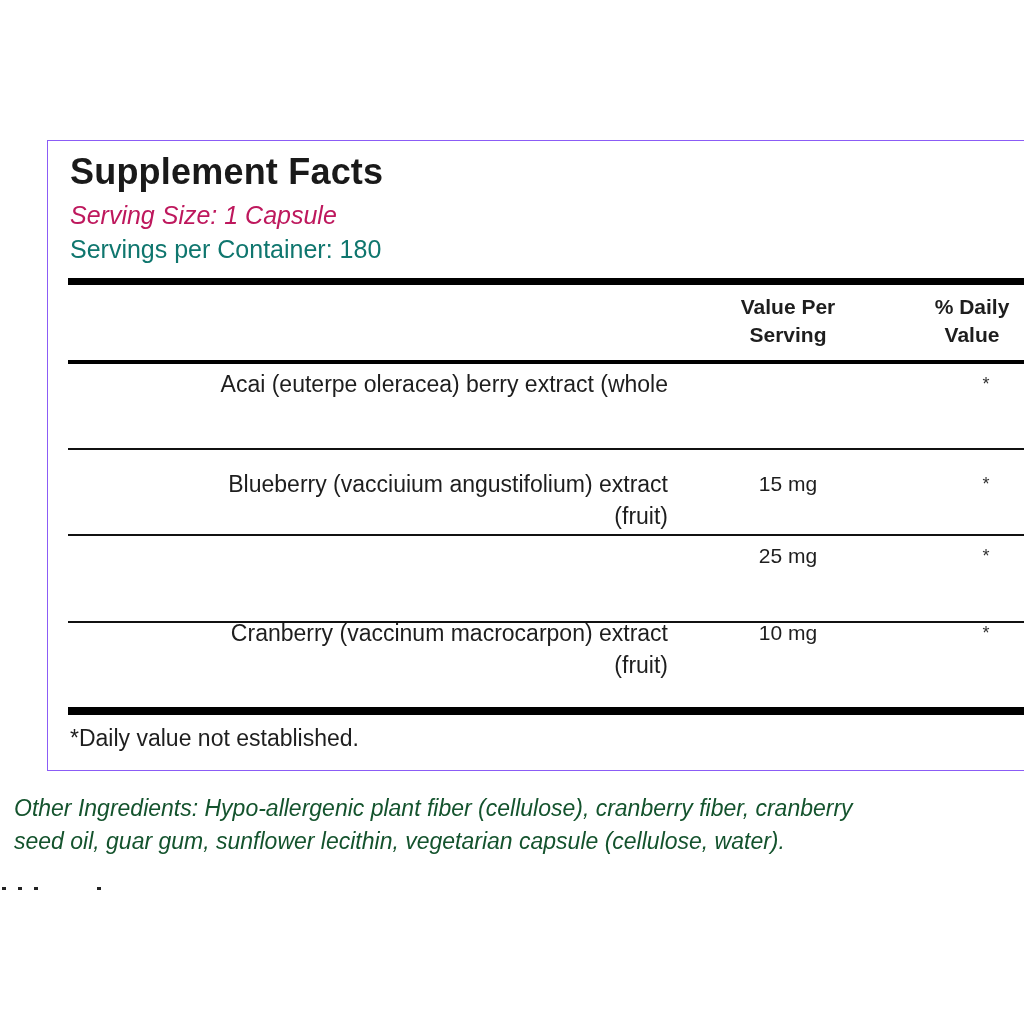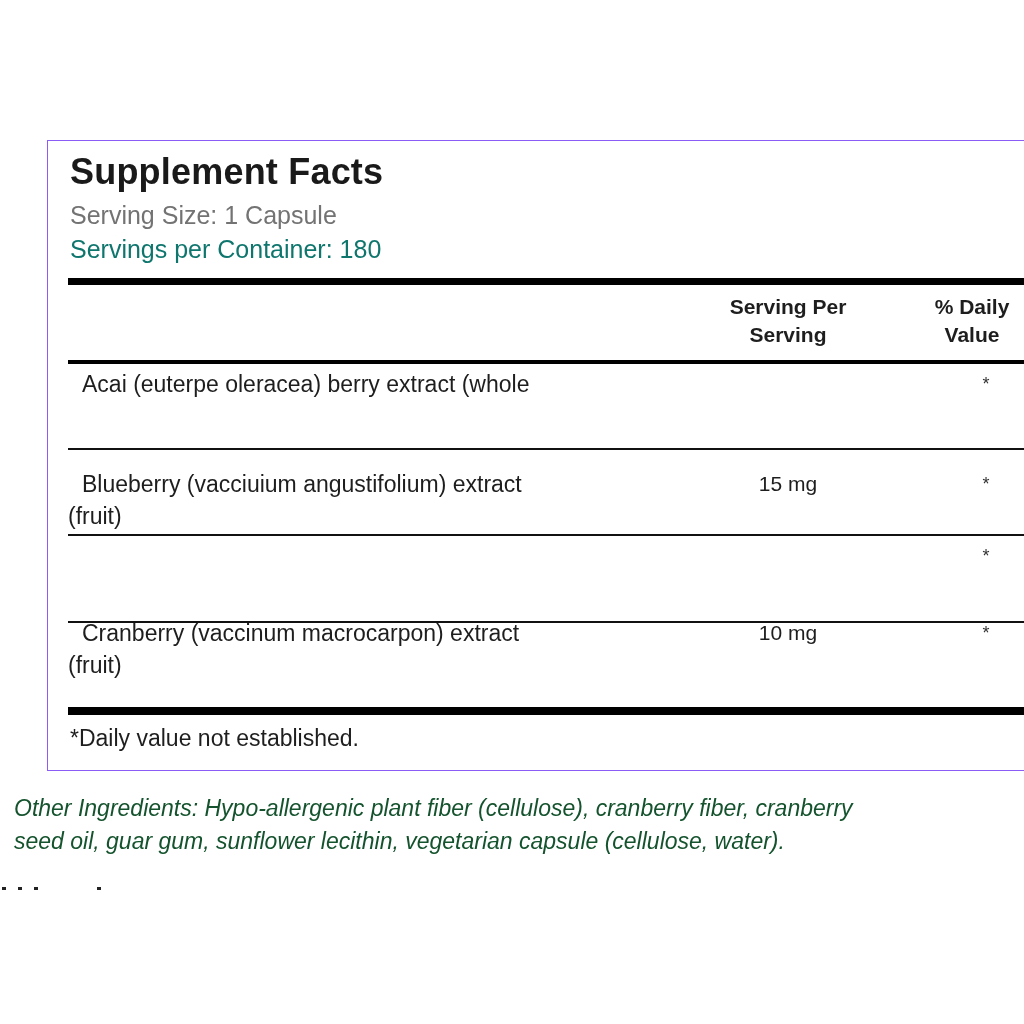--- a/index.html
+++ b/index.html
@@ -32,21 +32,22 @@
       font-size: 36px;
       font-weight: bold;
       letter-spacing: 0.2px;
       color: #1a1a1a;
     }
     .serving-size {
       position: absolute;
       left: 22px;
       top: 60px;
       font-size: 25px;
-      color: #737373;
+      color: #be185d;
+      font-style: italic;
     }
     .servings-per {
       position: absolute;
       left: 22px;
       top: 94px;
       font-size: 25px;
       color: #0f766e;
     }
     .rule {
       position: absolute;
@@ -76,20 +77,21 @@
       width: 981px;
     }
     .row .name {
       position: absolute;
       left: 0;
       top: 4px;
       width: 600px;
       font-size: 23px;
       line-height: 32px;
       color: #1e1e1e;
+      text-align: right;
     }
     .row .name .indent {
       display: inline-block;
       width: 14px;
     }
     .row .amount {
       position: absolute;
       left: 620px;
       width: 200px;
       top: 4px;
@@ -137,21 +139,21 @@
 <body>
 
 <div class="facts-box">
   <div class="title">Supplement Facts</div>
   <div class="serving-size">Serving Size: 1 Capsule</div>
   <div class="servings-per">Servings per Container: 180</div>
 
   <div class="rule thick-top"></div>
 
   <div class="col-head col-amount">
-    <div>Serving Per</div>
+    <div>Value Per</div>
     <div>Serving</div>
   </div>
   <div class="col-head col-dv">
     <div>% Daily</div>
     <div>Value</div>
   </div>
 
   <div class="rule header-bottom"></div>
 
   <div class="row" style="top:223px;height:84px;">
@@ -166,20 +168,21 @@
     <div class="name">
       <div><span class="indent"></span><span>Blueberry (vacciuium angustifolium) extract</span></div>
       <div>(fruit)</div>
     </div>
     <div class="amount">15 mg</div>
     <div class="dv">*</div>
   </div>
   <div class="rule row-sep" style="top:393px;"></div>
 
   <div class="row" style="top:395px;height:84px;">
+    <div class="amount">25 mg</div>
     <div class="dv">*</div>
   </div>
   <div class="rule row-sep" style="top:480px;"></div>
 
   <div class="row" style="top:472px;height:84px;">
     <div class="name">
       <div><span class="indent"></span><span>Cranberry (vaccinum macrocarpon) extract</span></div>
       <div>(fruit)</div>
     </div>
     <div class="amount">10 mg</div>

